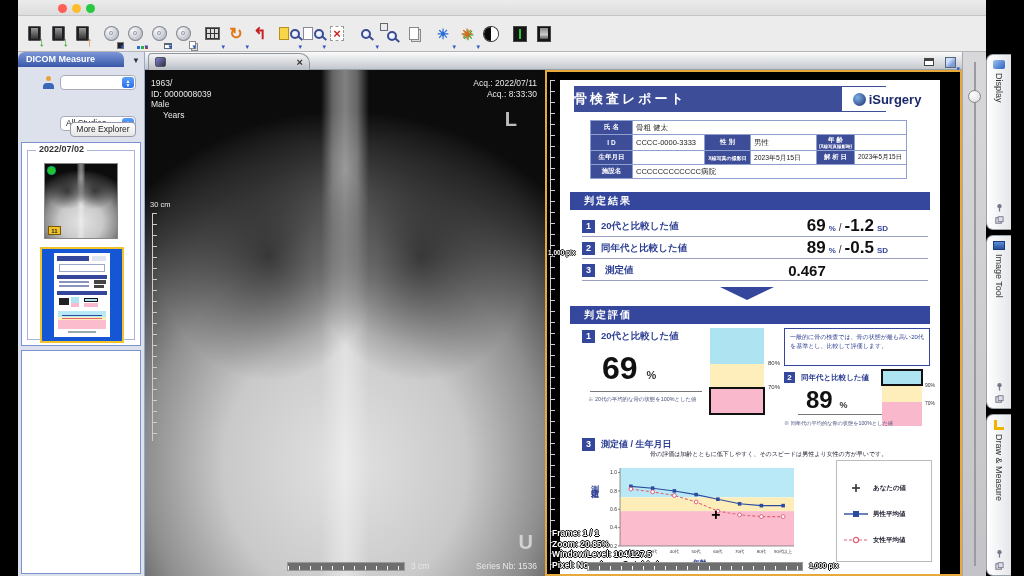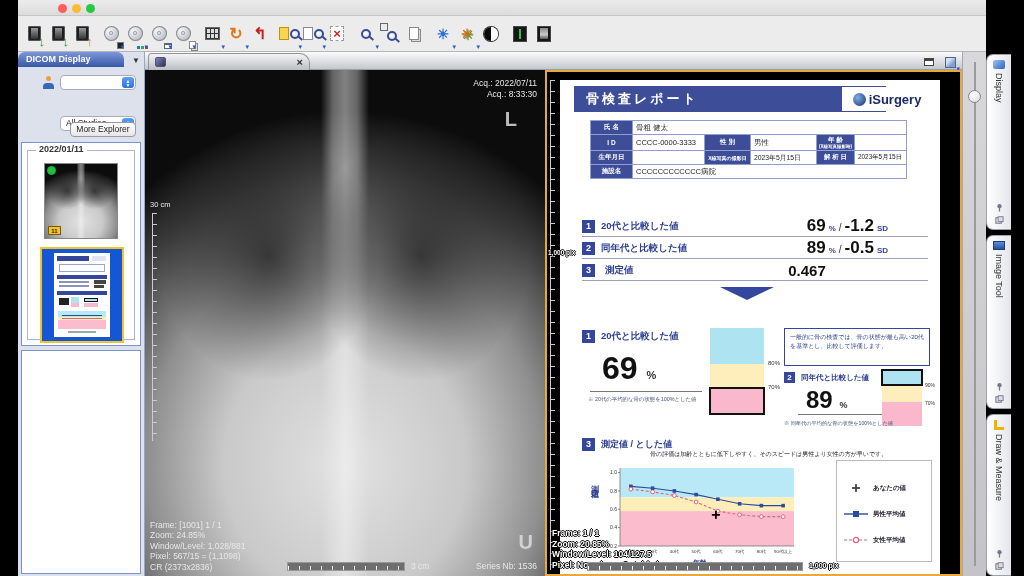--- a/index.html
+++ b/index.html
@@ -76,21 +76,21 @@
 #xray-pane{position:absolute;left:0;top:0;width:400px;height:100%;background:#000;overflow:hidden}
 #xray-img{position:absolute;inset:0}
 .ovl{position:absolute;color:#e8e8e8;font-size:8.5px;line-height:10.5px}
 .ovl.right{text-align:right}
 .marker{position:absolute;color:#ddd;font-size:20px;font-weight:bold;opacity:.85}
 .vruler{position:absolute;width:5px;border-left:1px solid #ccc;background:repeating-linear-gradient(180deg,#ccc 0 1px,transparent 1px 11px)}
 .hruler-dark{position:absolute;height:9px;background:#6e6e6e;border:1px solid #999;background-image:repeating-linear-gradient(90deg,#fff 0 1px,transparent 1px 11px);background-size:100% 55%;background-repeat:no-repeat;background-position:0 100%}
 
 #report-pane{position:absolute;left:400px;top:0;right:0;height:100%;background:#000;border:2px solid #e6a93c;overflow:hidden}
 #report-page{position:absolute;left:13px;top:8px;width:380px;height:560px;background:#fff;overflow:hidden}
-#rep-title{position:absolute;left:14px;top:6px;width:312px;height:26px;background:#3e4d98;color:#fff;font-size:13px;font-weight:bold;letter-spacing:3px;line-height:26px;padding-left:12px}
+#rep-title{position:absolute;left:14px;top:6px;width:312px;height:26px;background:#3e4d98;color:#fff;font-size:13px;font-weight:bold;letter-spacing:3px;line-height:26px;padding-left:0}
 #rep-logo{position:absolute;left:282px;top:7px;width:90px;height:24px;background:#fff;display:flex;align-items:center;justify-content:center;gap:3px}
 #rep-logo .lg{width:13px;height:13px;border-radius:50%;background:radial-gradient(circle at 35% 35%,#7db0e8,#1b2a6b)}
 #rep-logo .nm{font-size:13px;font-weight:bold;color:#1b2a6b}
 #ptable{position:absolute;left:30px;top:40px;width:316px;border-collapse:collapse;table-layout:fixed}
 #ptable td{border:1px solid #8fa0d0;font-size:7.5px;color:#222;padding:1px 3px;height:14px;overflow:hidden;white-space:nowrap}
 #ptable td.lab{background:#3e4d98;color:#fff;font-size:6.5px;font-weight:bold;text-align:center;padding:1px 1px}
 #ptable td.lab .sub{font-size:4.5px;display:block;line-height:4px}
 .secbar{position:absolute;left:10px;width:360px;height:18px;background:#35479c;color:#fff;font-size:10px;font-weight:bold;line-height:18px;padding-left:14px;letter-spacing:2px}
 .resrow{position:absolute;left:22px;width:346px;height:21px;border-bottom:1px solid #9aa0bd;display:flex;align-items:center;gap:6px}
 .numsq{width:13px;height:13px;background:#35479c;color:#fff;font-size:9px;font-weight:bold;text-align:center;line-height:13px;flex:none}
@@ -232,35 +232,35 @@
     <span class="tb">
         <span class="darkimg">
           <span class="xr-mini"></span>
         </span>
       </span>
   </div>
 
   <div id="content">
 
     <div id="sidebar">
-      <div id="sb-tab">DICOM Display</div>
+      <div id="sb-tab">DICOM Measure</div>
       <span id="sb-caret">▼</span>
       <span class="person" style="top:24px"></span>
       <div class="combo" style="top:23px"><span></span><span class="stepper">
             <span>▲</span>
             <span>▼</span>
           </span></div>
       <div class="combo" style="top:64px"><span>All Studies</span><span class="stepper">
             <span>▲</span>
             <span>▼</span>
           </span></div>
       <div id="more-btn">More Explorer</div>
       <div class="treepanel" style="top:90px;height:204px">
         <div class="group">
-          <span class="group-lab">2022/01/11</span>
+          <span class="group-lab">2022/07/02</span>
           <div id="thumb1" class="xray-art">
             <span class="dot"></span>
             <span class="badge">11</span>
           </div>
           <div id="thumb2">
             <div class="minipage">
               <i style="left:3px;top:3px;width:32px;height:5px;background:#35479c"></i>
               <i style="left:38px;top:3px;width:14px;height:5px;background:#dfe4f2"></i>
               <i style="left:5px;top:11px;width:46px;height:8px;border:1px solid #9aa7cc"></i>
               <i style="left:3px;top:22px;width:50px;height:4px;background:#35479c"></i>
@@ -298,34 +298,33 @@
           <span class="tb dd" style="width:16px;height:16px">
               <span class="cube"></span>
             </span>
         </div>
       </div>
 
       <div id="panes">
 
         <div id="xray-pane">
           <div id="xray-img" class="xray-art"></div>
+          <div class="ovl" style="left:6px;top:8px">
+            <div>1963/</div>
+            <div>ID: 0000008039</div>
+            <div>Male</div>
+            <div style="padding-left:12px">Years</div>
+          </div>
           <div class="ovl right" style="right:8px;top:8px">
             <div>Acq.: 2022/07/11</div>
             <div>Acq.: 8:33:30</div>
           </div>
           <span class="marker" style="right:28px;top:38px">L</span>
           <div class="ovl" style="left:5px;top:130px;font-size:7.5px">30 cm</div>
           <div class="vruler" style="left:7px;top:143px;height:228px"></div>
-          <div class="ovl" style="left:5px;bottom:4px">
-            <div>Frame: [1001] 1 / 1</div>
-            <div>Zoom: 24.85%</div>
-            <div>Window/Level: 1,028/881</div>
-            <div>Pixel: 567/15 = (1,1098)</div>
-            <div>CR (2373x2836)</div>
-          </div>
           <div class="hruler-dark" style="left:142px;bottom:5px;width:118px"></div>
           <div class="ovl" style="left:266px;bottom:5px">3 cm</div>
           <div class="ovl" style="right:8px;bottom:5px">Series Nb: 1536</div>
           <span class="marker" style="right:12px;bottom:22px">U</span>
         </div>
 
         <div id="report-pane">
           <div id="report-page">
             <div id="rep-title">骨検査レポート</div>
             <div id="rep-logo">
@@ -362,20 +361,21 @@
                     <td class="lab">解 析 日</td>
                     <td style="font-size:6.4px">2023年5月15日</td>
                   </tr>
               <tr>
                     <td class="lab">施設名</td>
                     <td colspan="5">CCCCCCCCCCCC病院</td>
                   </tr>
             </tbody>
               </table>
 
+            <div class="secbar" style="top:112px">判定結果</div>
             <div class="resrow" style="top:136px">
               <span class="numsq">1</span>
               <span class="reslab">20代と比較した値</span>
               <span class="resvals">
                   <span class="bigv">69</span>
                   <span class="unit">%</span>
                   <span class="slash">/</span>
                   <span class="bigv">-1.2</span>
                   <span class="unit">SD</span>
                 </span>
@@ -391,20 +391,21 @@
                   <span class="unit">SD</span>
                 </span>
             </div>
             <div class="resrow" style="top:180px">
               <span class="numsq">3</span>
               <span class="reslab" style="padding-left:4px">測定値</span>
               <span class="resval3">0.467</span>
             </div>
             <div id="tri"></div>
 
+            <div class="secbar" style="top:226px">判定評価</div>
             <div class="blklab" style="left:22px;top:250px">
               <span class="numsq">1</span>
               <span class="reslab">20代と比較した値</span>
             </div>
             <div class="stack" style="left:150px;top:248px;width:54px;height:86px">
               <span class="seg sc" style="height:36px"></span>
               <span class="seg sy" style="height:24px"></span>
               <span class="seg sp hl" style="height:26px"></span>
             </div>
             <span class="scalelab" style="left:208px;top:280px">80%</span>
@@ -423,21 +424,21 @@
               <span class="seg sp" style="height:24px"></span>
             </div>
             <span class="scalelab" style="left:365px;top:302px;font-size:5px">90%</span>
             <span class="scalelab" style="left:365px;top:320px;font-size:5px">70%</span>
             <div class="bigpct" style="left:246px;top:306px;font-size:24px"><span>89</span> <span class="pctunit" style="font-size:9px">%</span></div>
             <div class="uline" style="left:238px;top:334px;width:84px"></div>
             <div class="footnote" style="left:224px;top:340px;width:150px;font-size:5.2px">※ 同年代の平均的な骨の状態を100%とした値</div>
 
             <div class="blklab" style="left:22px;top:358px">
               <span class="numsq">3</span>
-              <span class="reslab" style="font-size:9px">測定値 / とした値</span>
+              <span class="reslab" style="font-size:9px">測定値 / 生年月日</span>
             </div>
             <div id="graph-sub">骨の評価は加齢とともに低下しやすく、そのスピードは男性より女性の方が早いです。</div>
             <div id="chart-wrap">
               <span id="chart-ylab">測定値</span>
               <div id="chart-svg"><svg width="200" height="100">
                     <rect x="20" y="6" width="174" height="29.364705882352943" fill="#b9e9f6"></rect>
                     <rect x="20" y="35.36470588235294" width="174" height="13.764705882352942" fill="#fdeeb9"></rect>
                     <rect x="20" y="49.129411764705885" width="174" height="34.870588235294115" fill="#fbbcce"></rect>
                     <line x1="18" y1="84" x2="20" y2="84" stroke="#555" stroke-width="0.7"></line>
                     <text x="17" y="85.8" text-anchor="end" font-size="5" fill="#333" font-family="Liberation Sans, sans-serif">0.2</text>

